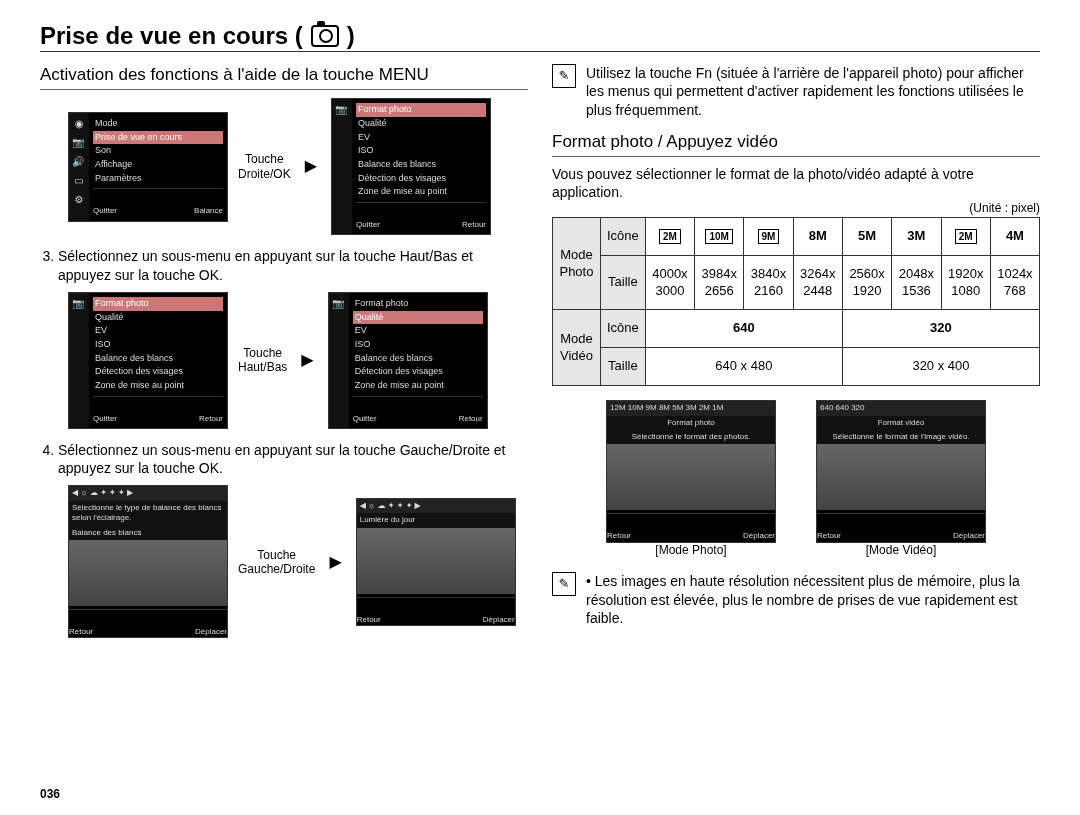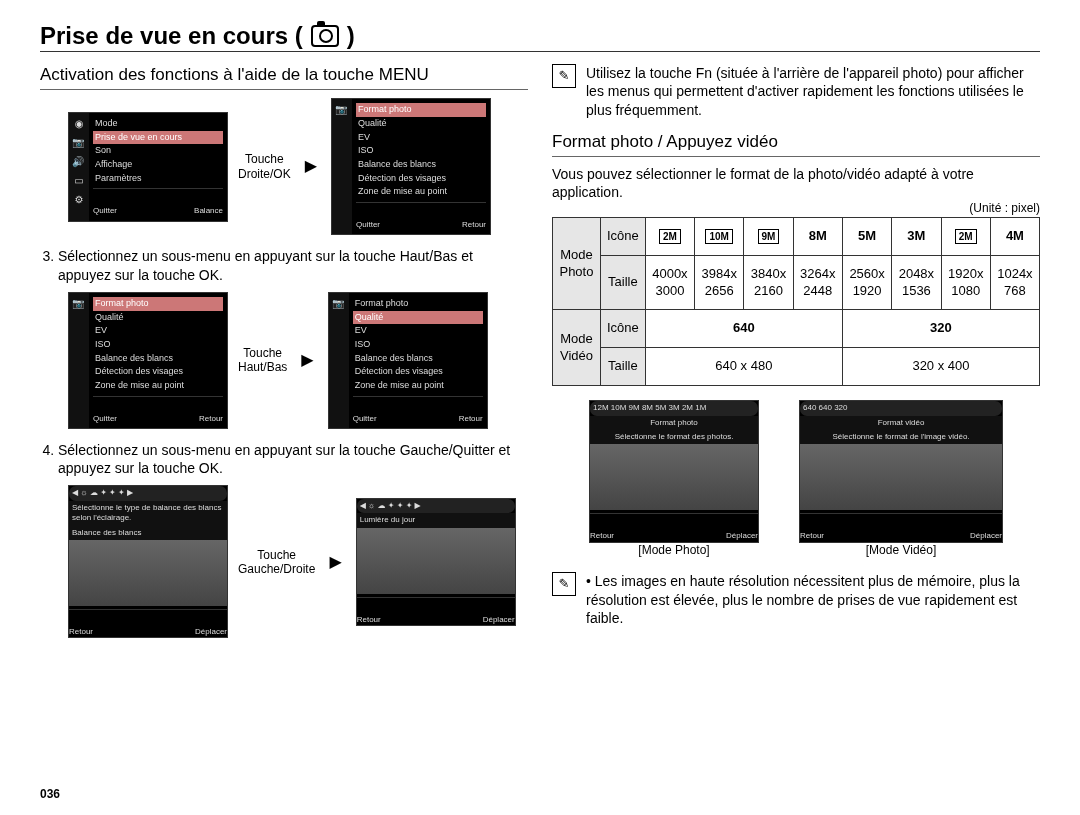--- a/index.html
+++ b/index.html
@@ -64,21 +64,21 @@
     box-sizing:border-box;
   }
   .lcd .row { padding:1px 2px; display:flex; align-items:center; gap:4px; }
   .lcd .row.hl { background:#c77; color:#fff; }
   .lcd .bar { display:flex; justify-content:space-between; font-size:8px; margin-top:3px; border-top:1px solid #333; padding-top:17px;}
   .lcd.side { display:flex; padding:0;}
   .lcd.side .cat { width:20px; background:#111; display:flex; flex-direction:column; align-items:center; padding:4px 0; gap:6px;}
   .lcd.side .cat span{font-size:10px;}
   .lcd.side .panel { flex:1; padding:4px;}
   .lcd.photo { padding:0; }
-  .lcd.photo .top { font-size:8px; padding:2px 3px; background:#222; display:flex; gap:4px;border-radius:7px;}
+  .lcd.photo .top { font-size:8px; padding:2px 3px; background:#222; display:flex; gap:4px;}
   .lcd.photo .strip { font-size:8px; padding:2px 3px; background:#111;}
   .lcd.photo .img { height:66px; background:linear-gradient(#666,#444); }
 
   .note {
     display:flex;
     gap:10px;
     margin-bottom:12px;
   }
   .note .icon {
     width:22px;height:22px;border:1px solid #000;
@@ -204,21 +204,21 @@
           <div class="row">Zone de mise au point</div>
           <div class="bar">
               <span>Quitter</span>
               <span>Retour</span>
             </div>
         </div>
       </div>
     </div>
 
     <ol class="steps" start="4">
-      <li>Sélectionnez un sous-menu en appuyant sur la touche Gauche/Quitter et appuyez sur la touche OK.</li>
+      <li>Sélectionnez un sous-menu en appuyant sur la touche Gauche/Droite et appuyez sur la touche OK.</li>
     </ol>
 
     <div class="fig-row two">
       <div class="lcd photo">
         <div class="top">◀ ☼ ☁ ✦ ✦ ✦ ▶</div>
         <div class="strip">Sélectionne le type de balance des blancs selon l'éclairage.</div>
         <div class="strip">Balance des blancs</div>
         <div class="img"></div>
         <div class="bar">
             <span>Retour</span>
@@ -297,21 +297,21 @@
           <div class="strip">Sélectionne le format des photos.</div>
           <div class="img"></div>
           <div class="bar">
               <span>Retour</span>
               <span>Déplacer</span>
             </div>
         </div>
         <div>[Mode Photo]</div>
       </div>
       <div class="unit-fig">
-        <div class="lcd photo" style="width:204px">
+        <div class="lcd photo" style="width:170px">
           <div class="top">640 640 320</div>
           <div class="strip">Format vidéo</div>
           <div class="strip">Sélectionne le format de l'image vidéo.</div>
           <div class="img"></div>
           <div class="bar">
               <span>Retour</span>
               <span>Déplacer</span>
             </div>
         </div>
         <div>[Mode Vidéo]</div>

